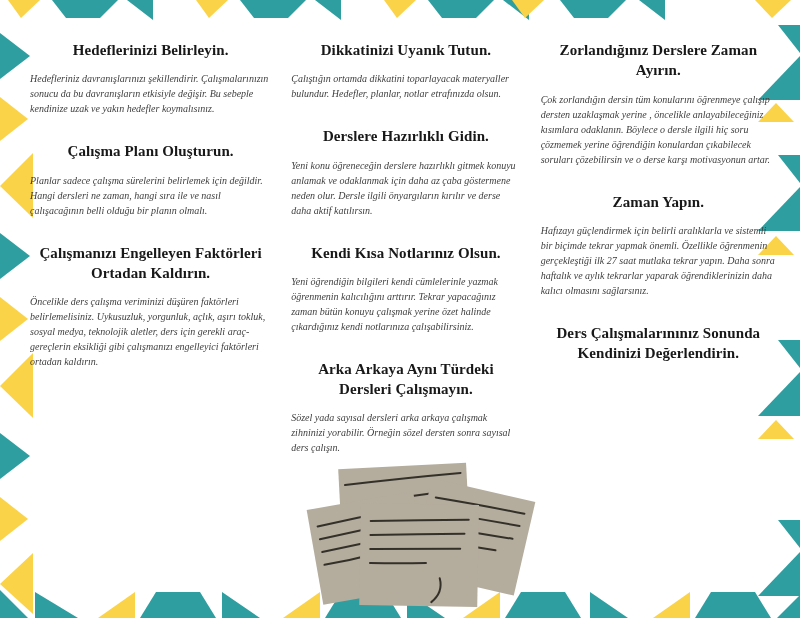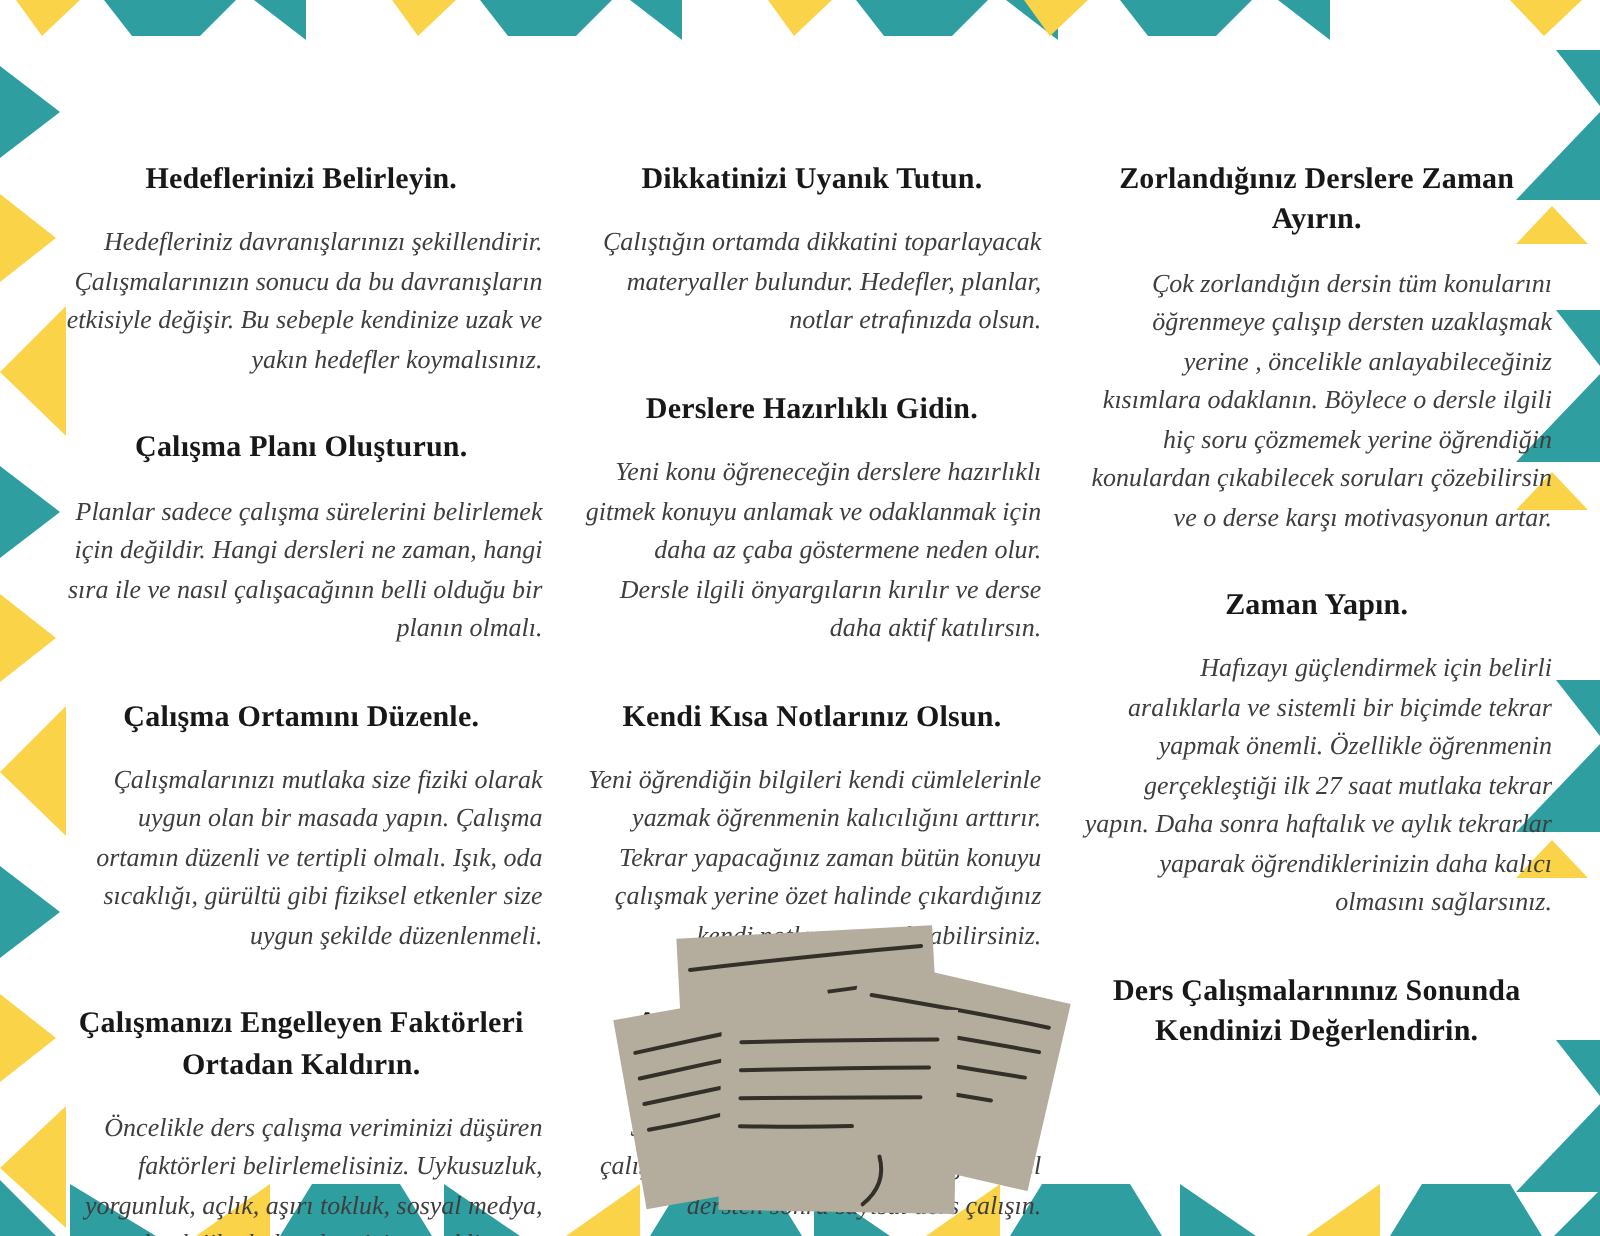--- a/index.html
+++ b/index.html
@@ -9,33 +9,33 @@
     font-family:"Liberation Serif", serif;
   }
   .border-svg{position:absolute;left:0;top:0;width:800px;height:618px;pointer-events:none;}
   .t{fill:#2E9EA0;}
   .y{fill:#FBD348;}
 
   .content{
     position:absolute;left:30px;top:40px;right:24px;bottom:24px;
     display:flex;gap:20px;
   }
-  .col{flex:1 1 0;margin-top:40px;}
+  .col{flex:1 1 0;}
   .col-1{flex-basis:246px;}
   .col-2{flex-basis:234px;}
   .col-3{flex-basis:240px;}
 
   .section-title{
     font-weight:bold;font-style:normal;color:#181818;
     font-size:15px;line-height:1.35;text-align:center;
     margin:0 0 11px 0;letter-spacing:.1px;
   }
   .section-body{
     font-style:italic;color:#3e3e3e;
-    font-size:13px;line-height:1.5;text-align:right;
+    font-size:10px;line-height:1.5;text-align:left;
     margin:0 0 25px 0;
     font-family:Liberation Serif, serif;
   }
   .section{margin-bottom:3px;}
 
   .notes-wrap{position:absolute;left:298px;top:452px;width:250px;height:160px;}
   .notes-wrap svg{width:100%;height:100%;}
   .paper{fill:#B4AC9D;}
   .ink{stroke:#33302a;stroke-width:2;fill:none;stroke-linecap:round;}
 </style>
@@ -105,24 +105,20 @@
   <div class="col col-1">
     <div class="section">
       <h3 class="section-title">Hedeflerinizi Belirleyin.</h3>
       <p class="section-body">Hedefleriniz davranışlarınızı şekillendirir. Çalışmalarınızın sonucu da bu davranışların etkisiyle değişir. Bu sebeple kendinize uzak ve yakın hedefler koymalısınız.</p>
     </div>
     <div class="section">
       <h3 class="section-title">Çalışma Planı Oluşturun.</h3>
       <p class="section-body">Planlar sadece çalışma sürelerini belirlemek için değildir. Hangi dersleri ne zaman, hangi sıra ile ve nasıl çalışacağının belli olduğu bir planın olmalı.</p>
     </div>
     <div class="section">
-      <h3 class="section-title">Çalışma Ortamını Düzenle.</h3>
-      <p class="section-body">Çalışmalarınızı mutlaka size fiziki olarak uygun olan bir masada yapın. Çalışma ortamın düzenli ve tertipli olmalı. Işık, oda sıcaklığı, gürültü gibi fiziksel etkenler size uygun şekilde düzenlenmeli.</p>
-    </div>
-    <div class="section">
       <h3 class="section-title">Çalışmanızı Engelleyen Faktörleri Ortadan Kaldırın.</h3>
       <p class="section-body">Öncelikle ders çalışma veriminizi düşüren faktörleri belirlemelisiniz. Uykusuzluk, yorgunluk, açlık, aşırı tokluk, sosyal medya, teknolojik aletler, ders için gerekli araç- gereçlerin eksikliği gibi çalışmanızı engelleyici faktörleri ortadan kaldırın.</p>
     </div>
   </div>
 
   <div class="col col-2">
     <div class="section">
       <h3 class="section-title">Dikkatinizi Uyanık Tutun.</h3>
       <p class="section-body">Çalıştığın ortamda dikkatini toparlayacak materyaller bulundur. Hedefler, planlar, notlar etrafınızda olsun.</p>
     </div>

